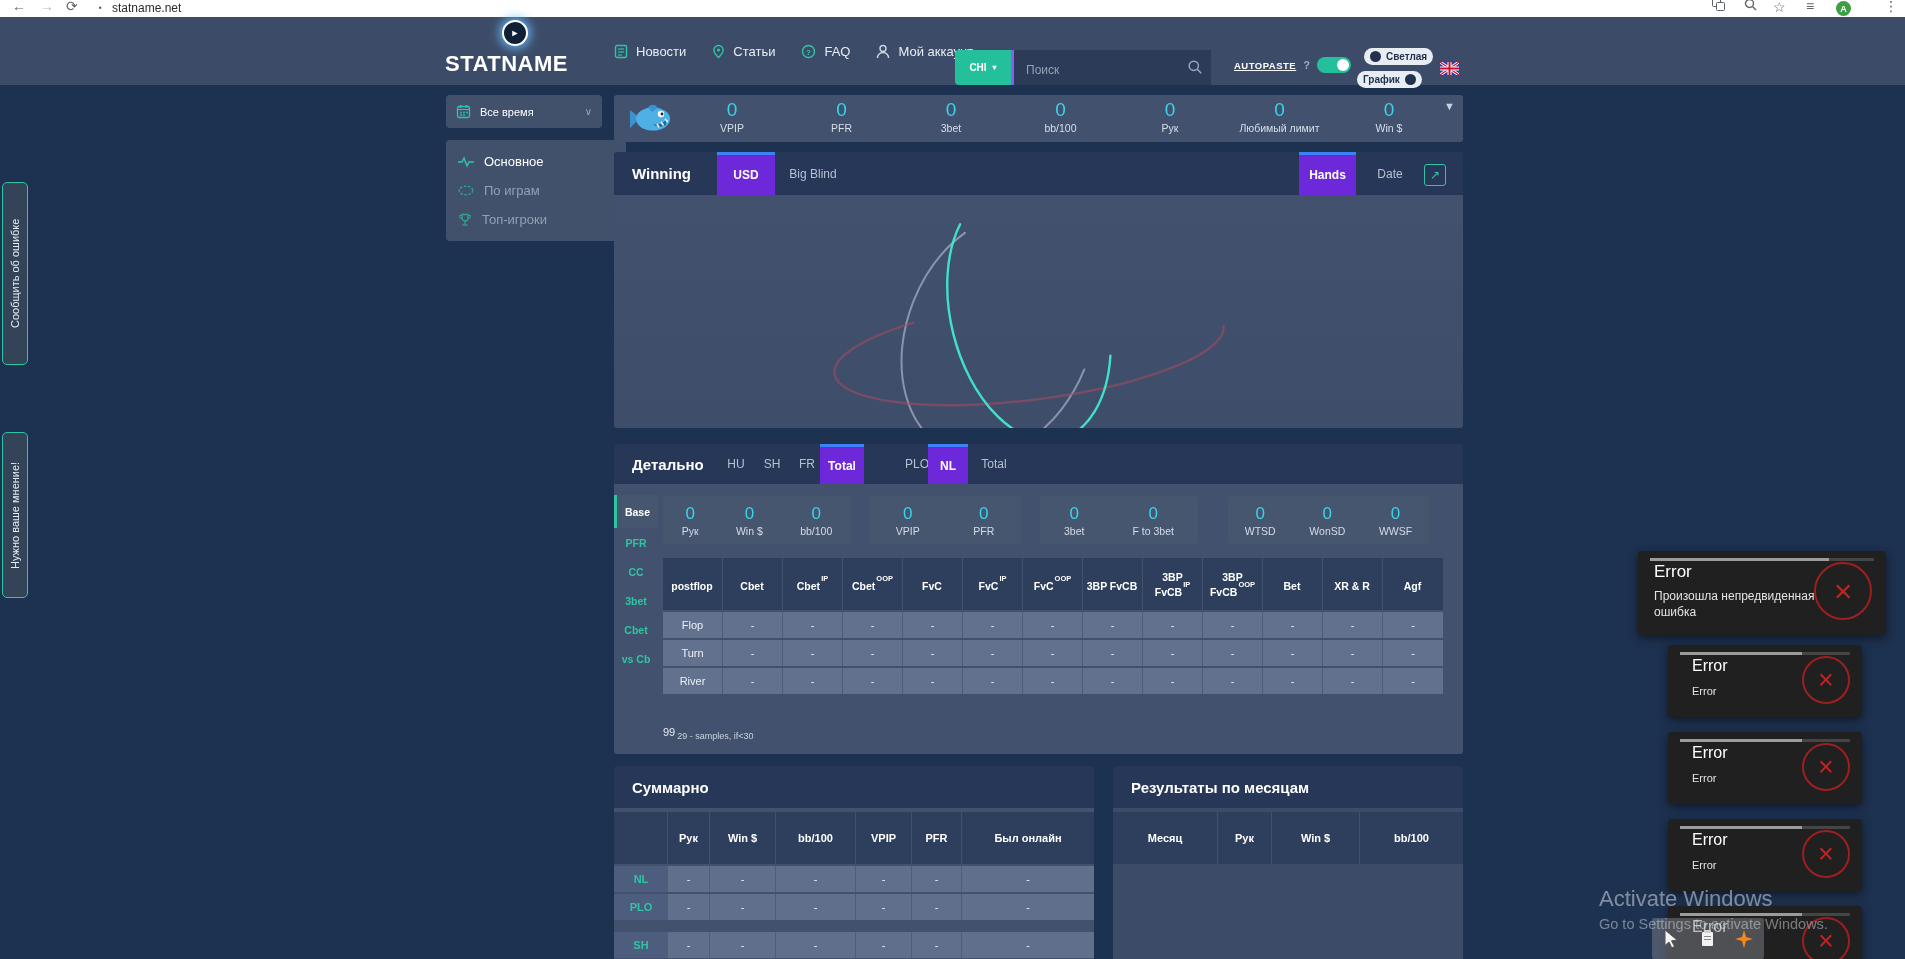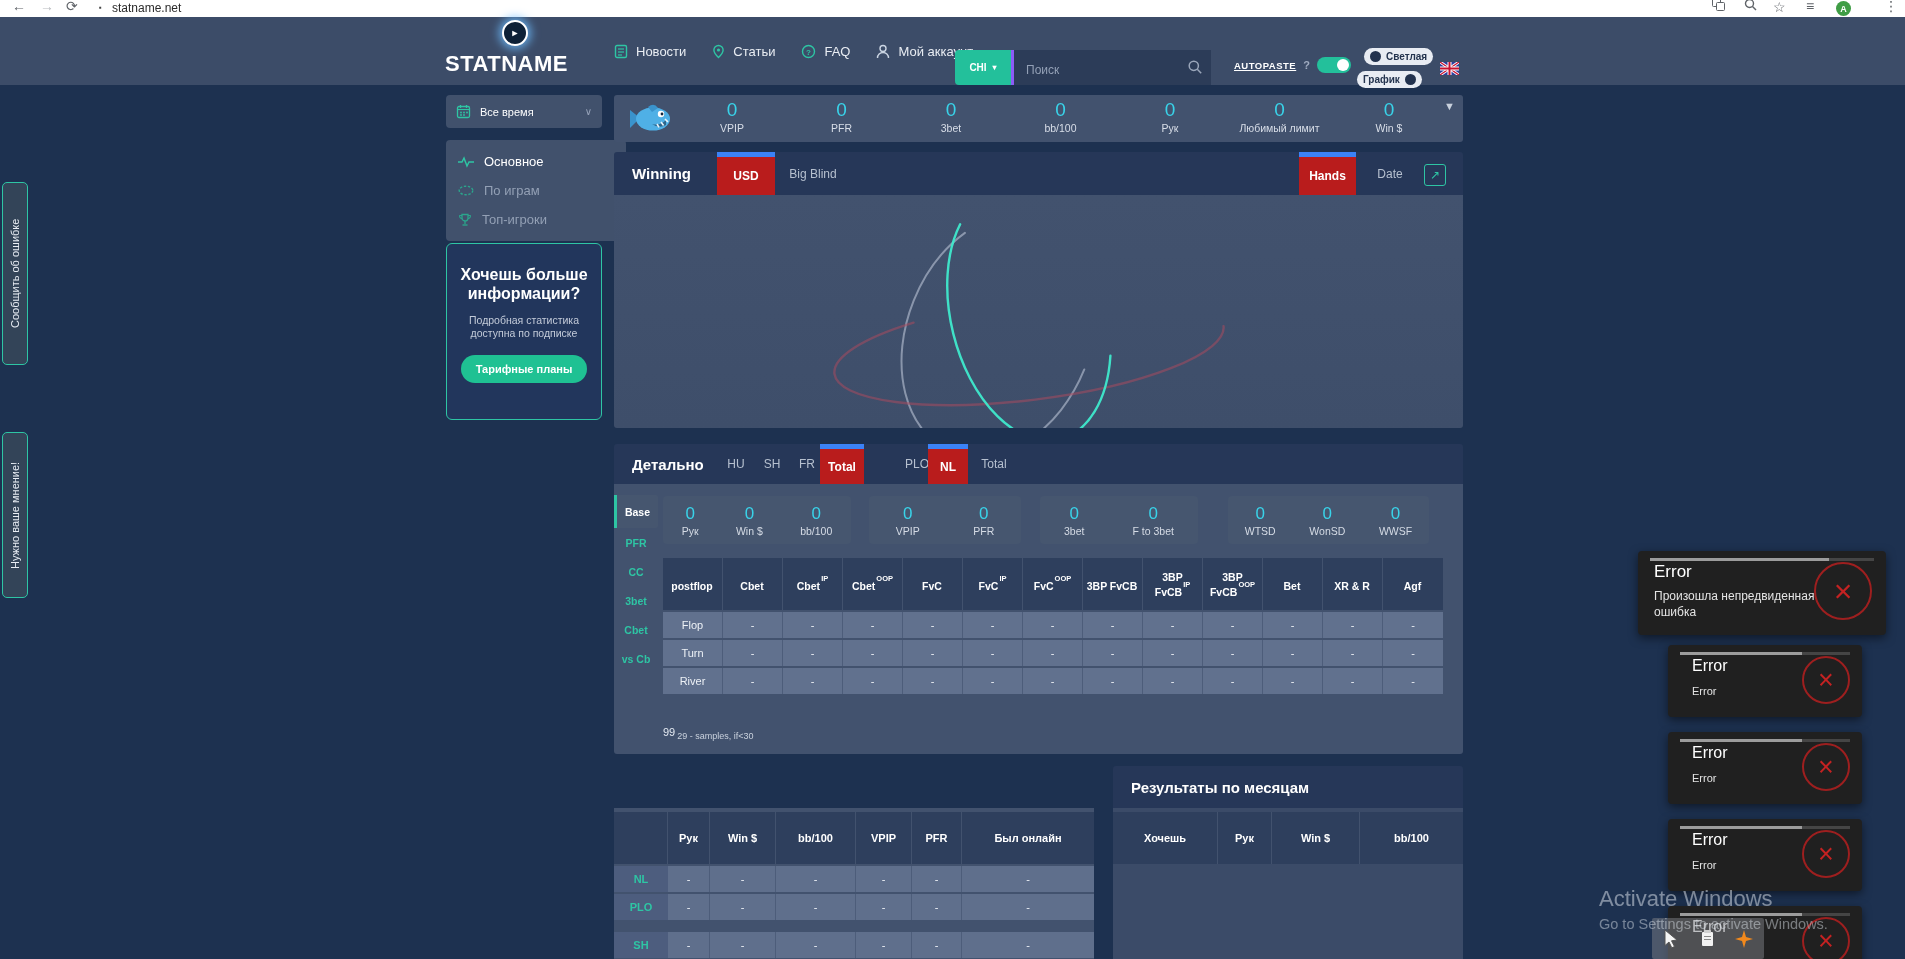--- a/index.html
+++ b/index.html
@@ -63,21 +63,21 @@
   .stat{min-width:80px;text-align:center;}
   .stat .v{font-size:19px;color:#39d3e9;line-height:22px;}
   .stat .l{font-size:10.5px;color:#d8dee8;margin-top:1px;}
   .statbar-caret{position:absolute;right:8px;top:5px;color:#c9d1dd;font-size:11px;cursor:pointer;}
   
   .panel-head{position:absolute;background:#263758;border-radius:3px 3px 0 0;}
   .panel-title{position:absolute;left:18px;top:0;bottom:0;display:flex;align-items:center;
                font-size:15px;font-weight:bold;color:#fff;}
   .tab{position:absolute;top:0;height:100%;display:flex;align-items:center;justify-content:center;
        font-size:12px;color:#b6c0cf;box-sizing:border-box;cursor:pointer;}
-  .tab.active{background:#b91c1c;border-top:5px solid #3b82f6;color:#fff;font-weight:bold;}
+  .tab.active{background:#6d28d9;border-top:3px solid #3b82f6;color:#fff;font-weight:bold;}
   .chart-head{left:614px;top:152px;width:849px;height:43px;}
   .chart-body{position:absolute;left:614px;top:195px;width:849px;height:233px;border-radius:0 0 3px 3px;
               background:linear-gradient(180deg,#42526e,#3e4e6a);overflow:hidden;}
   .expand-btn{position:absolute;left:810px;top:12px;width:20px;height:20px;border:1px solid #2ec5a4;border-radius:3px;
               color:#2ec5a4;font-size:12px;display:flex;align-items:center;justify-content:center;cursor:pointer;}
   .detail-head{left:614px;top:444px;width:849px;height:40px;text-align:center;}
   .detail-body{position:absolute;left:614px;top:484px;width:849px;height:270px;background:#42526e;
                border-radius:0 0 3px 3px;}
   .dtabs{position:absolute;left:0;top:11px;width:44px;}
   .dtab{height:29px;display:flex;align-items:center;justify-content:center;font-size:10.5px;color:#2ec5a4;
@@ -312,25 +312,20 @@
             <path d="M4 1.5 h6 v3.5 a3 3 0 0 1 -6 0 z" fill="none" stroke="#2ba58c" stroke-width="1.3"></path>
             <path d="M4 2.5 h-2.3 a2.3 2.3 0 0 0 2.3 3" fill="none" stroke="#2ba58c" stroke-width="1.1"></path>
             <path d="M10 2.5 h2.3 a2.3 2.3 0 0 1 -2.3 3" fill="none" stroke="#2ba58c" stroke-width="1.1"></path>
             <line x1="7" y1="8" x2="7" y2="11" stroke="#2ba58c" stroke-width="1.3"></line>
             <line x1="4.5" y1="12" x2="9.5" y2="12" stroke="#2ba58c" stroke-width="1.4"></line>
           </svg>
       </span>
       <span>Топ-игроки</span>
     </div>
   </div>
-  <div class="promo">
-    <div class="promo-title">Хочешь больше информации?</div>
-    <div class="promo-sub">Подробная статистика доступна по подписке</div>
-    <button class="promo-btn">Тарифные планы</button>
-  </div>
 
   <div class="statbar">
     <span class="fish">
       <svg width="46" height="33" viewBox="0 0 46 33">
         <polygon points="2,8 12,16 2,26" fill="#3a93cc"></polygon>
         <ellipse cx="25" cy="17" rx="17" ry="11.5" fill="#4fb0e6"></ellipse>
         <path d="M20 5 q6 -5 10 1 l-6 4 z" fill="#3a93cc"></path>
         <circle cx="33" cy="12" r="3.2" fill="#fff"></circle>
           <circle cx="34" cy="12" r="1.4" fill="#12263e"></circle>
         <path d="M38 18 q-6 6 -14 4 q7 5 14 1 z" fill="#12263e" opacity=".55"></path>
@@ -635,20 +630,23 @@
               </div>
             </div>
         </div>
         </div>
     </div>
     <div class="footnote">
       <span class="fn-sup">99</span><span class="fn-txt">29 - samples, if&lt;30</span>
     </div>
   </div>
 
+  <div class="panel-head sum-head">
+    <div class="panel-title">Суммарно</div>
+  </div>
   <div class="sum-body">
     <div class="sum-cols">
 
     <div class="sum-th">
           <span></span>
         </div>
         <div class="sum-th">
           <span>Рук</span>
         </div>
         <div class="sum-th">
@@ -754,21 +752,21 @@
       </div>
   </div>
 
   <div class="panel-head mon-head">
     <div class="panel-title">Результаты по месяцам</div>
   </div>
   <div class="mon-body">
     <div class="mon-cols">
 
     <div class="sum-th">
-          <span>Хочешь</span>
+          <span>Месяц</span>
         </div>
         <div class="sum-th">
           <span>Рук</span>
         </div>
         <div class="sum-th">
           <span>Win $</span>
         </div>
         <div class="sum-th">
           <span>bb/100</span>
         </div>

